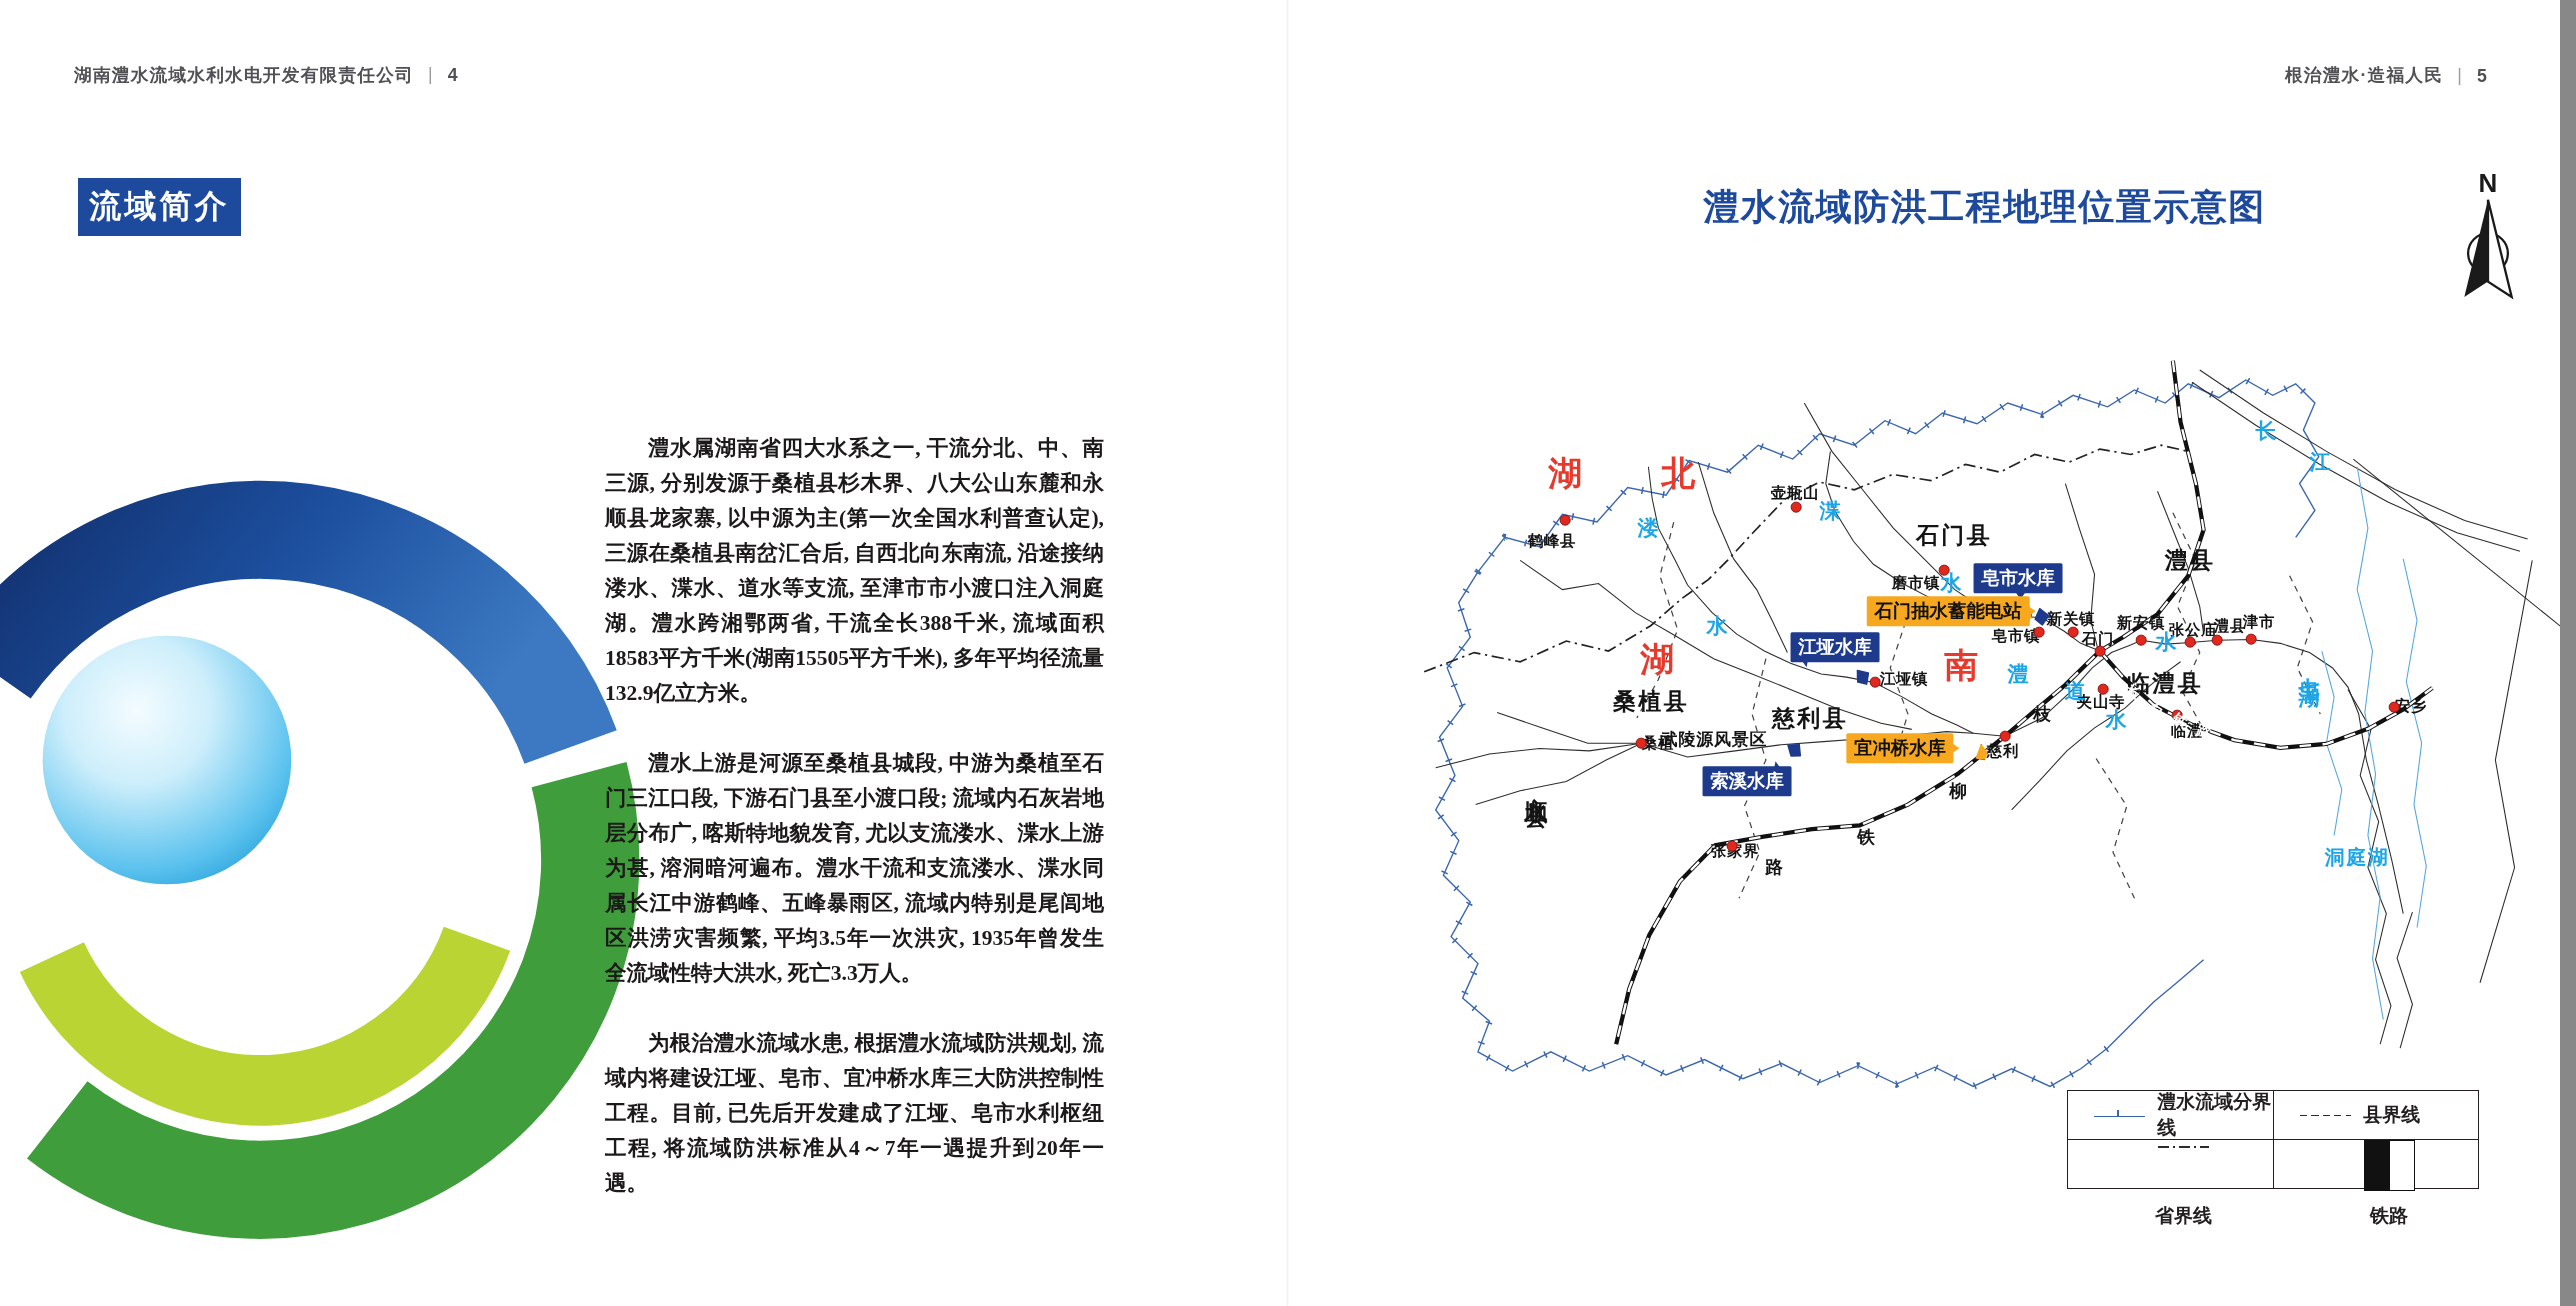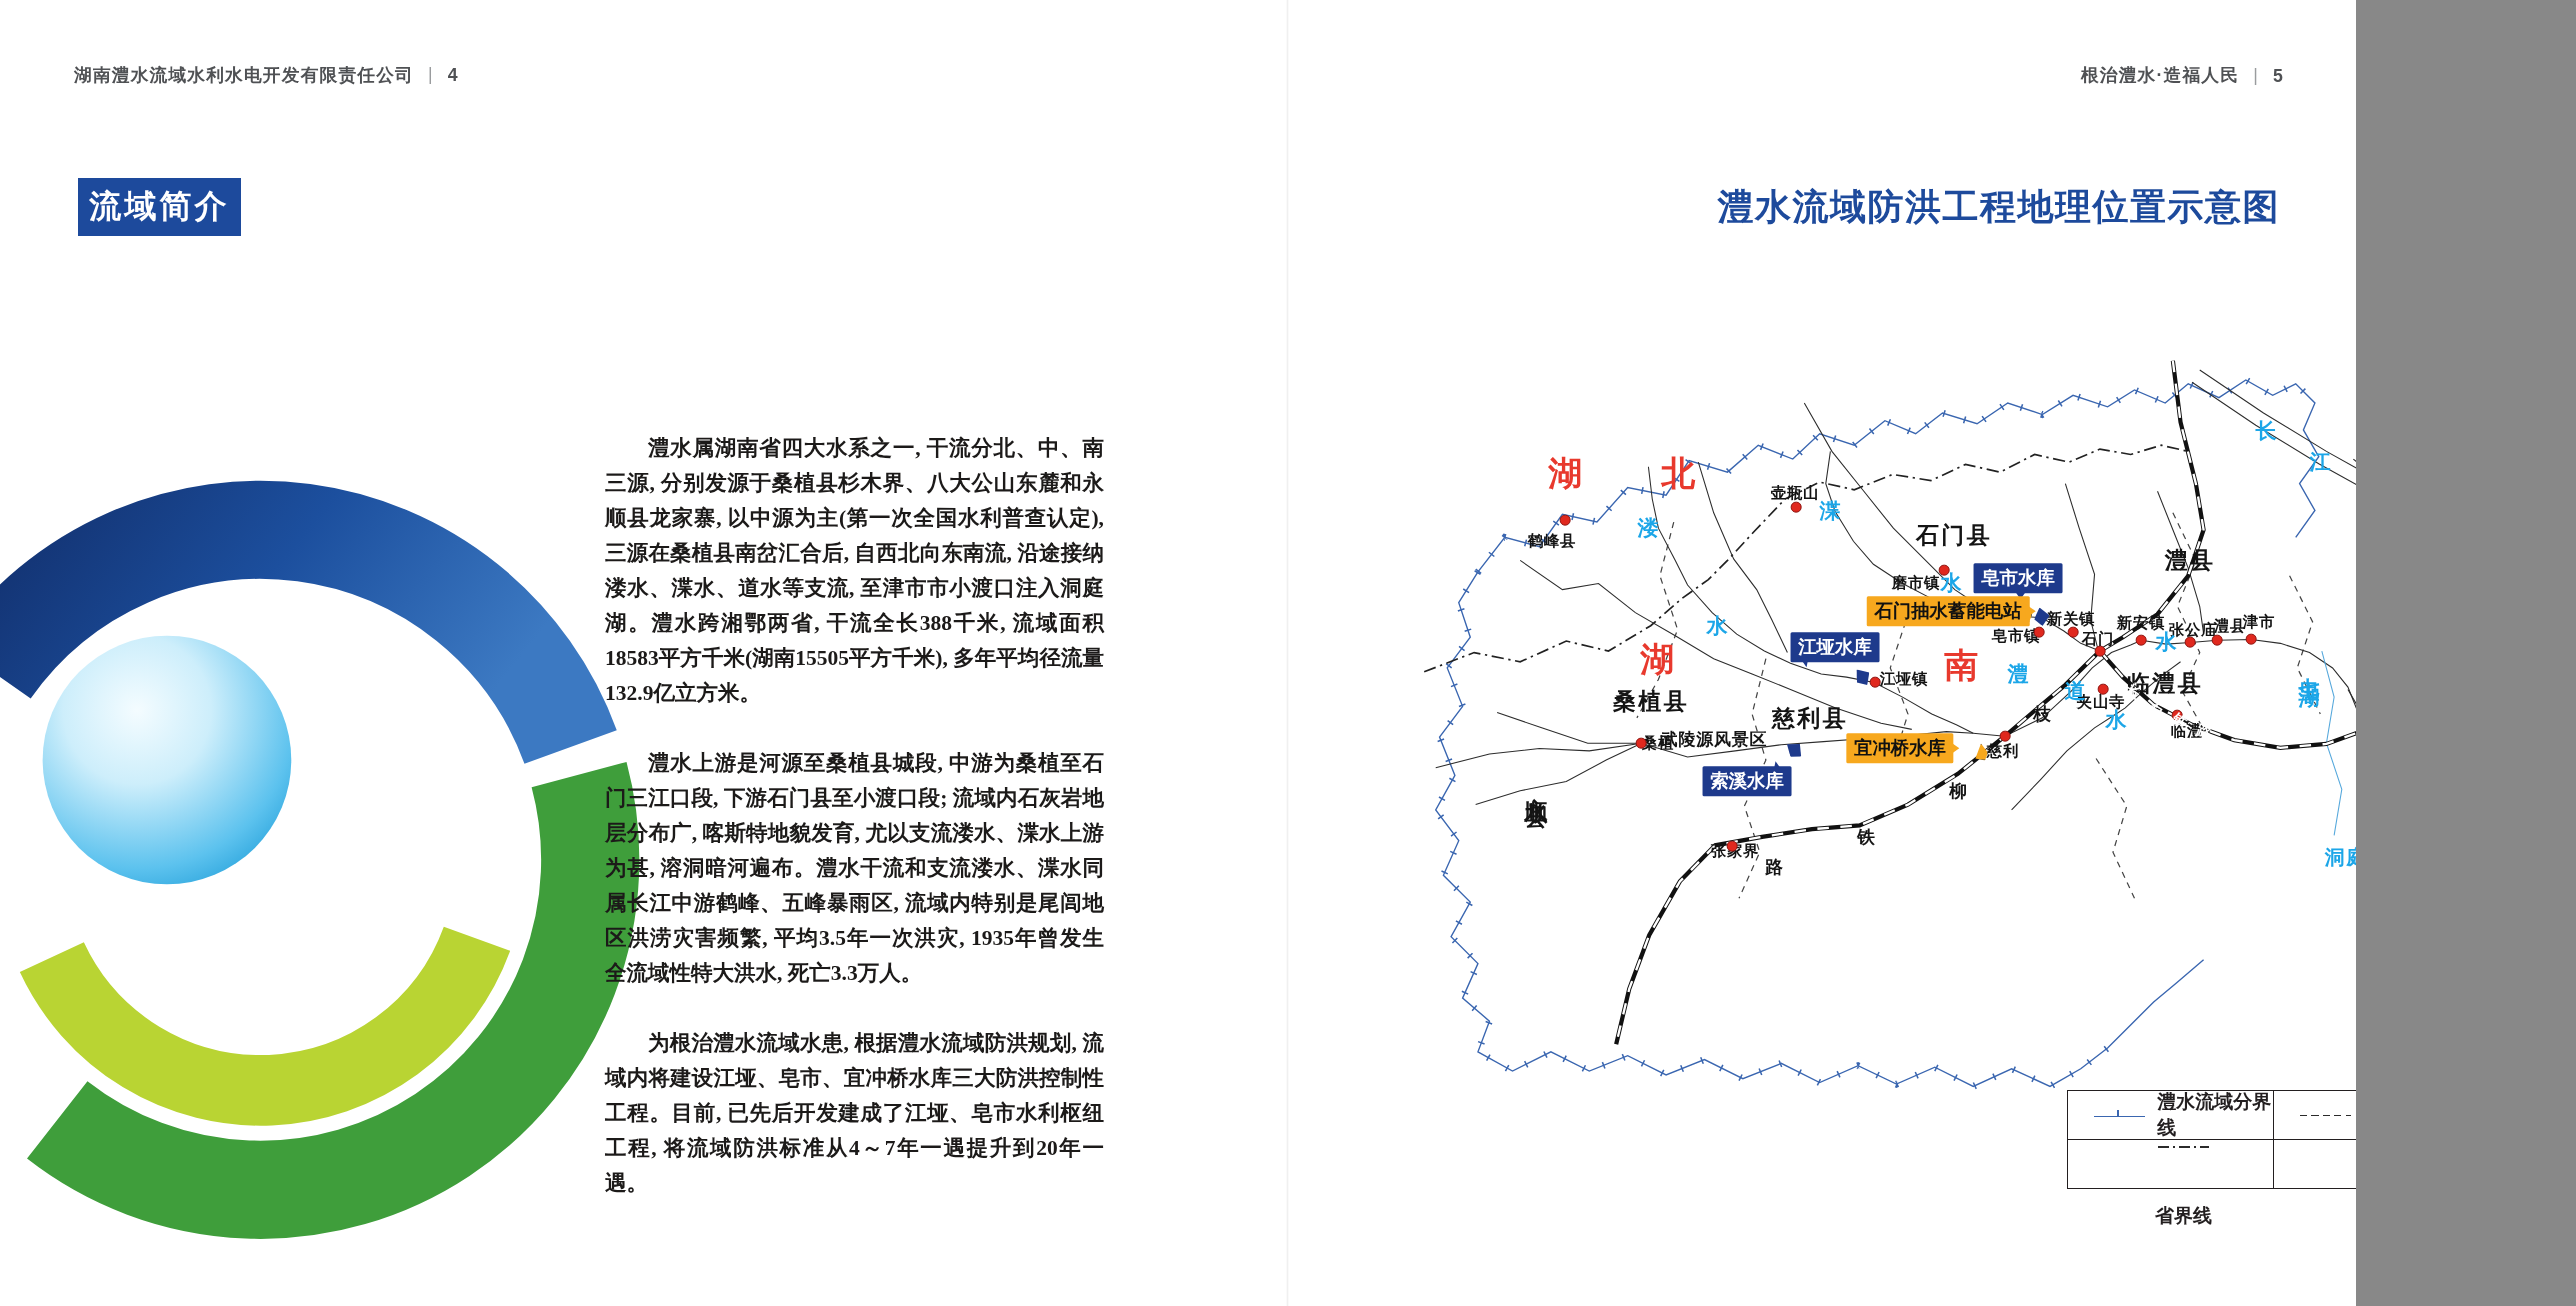--- a/index.html
+++ b/index.html
@@ -1,34 +1,34 @@
 <!DOCTYPE html>
 <html style="font-size:12.3px"><head>
 <meta charset="utf-8">
 <style>
   html,body{margin:0;padding:0;background:#888;}
-  .canvas{position:relative;width:2356px;height:1306px;background:#ffffff;overflow:hidden;
+  .canvas{position:relative;width:2560px;height:1306px;background:#ffffff;overflow:hidden;
           font-family:"Liberation Sans",sans-serif;}
   .fold{position:absolute;left:1286px;top:0;width:3.1px;height:100%;
         background:linear-gradient(90deg,rgba(0,0,0,0),rgba(0,0,0,.06),rgba(0,0,0,0));}
   
   .hdr{position:absolute;top:63px;font-size:17.7px;font-weight:bold;color:#4f5154;letter-spacing:1.2px;display:flex;gap:14px;align-items:center;}
   .hdr-l{left:74px;}
   .hdr-r{right:72px;align-items:flex-end;}
   .hdr .sep{color:#9a9c9e;font-weight:400;transform:translateY(-0.8px);}
   
   .badge{position:absolute;left:78px;top:178px;width:163px;height:58px;background:#1d4a9c;
          display:flex;align-items:center;justify-content:center;}
   .badge span{color:#fff;font-size:32px;font-weight:bold;letter-spacing:3.1px;}
   .bodycol{position:absolute;left:605px;top:419px;width:499px;color:#1c1a19;
            font-family:"Liberation Serif","DejaVu Serif",serif;font-weight:bold;
            font-size:21.5px;line-height:35px;text-align:justify;}
   .bodycol p{margin:12px 0 35px 0;text-indent:2em;}
   
-  .map-title{position:absolute;left:1689px;top:183px;width:591px;text-align:right;
+  .map-title{position:absolute;left:1689px;top:183px;width:591px;text-align:center;
              font-size:36px;font-weight:bold;color:#1d4a9c;letter-spacing:1.5px;}
   .compass{position:absolute;left:2455px;top:170px;width:66px;height:138px;text-align:center;}
   .compass .n{font-size:26px;font-weight:bold;color:#1a1a1a;line-height:1;}
   .map{position:absolute;left:1405px;top:330px;width:1171px;height:768px;}
   .map-svg{position:absolute;left:0;top:0;width:100%;height:100%;}
   .lblayer{position:absolute;left:0;top:0;width:100%;height:100%;}
   .ml{position:absolute;transform:translate(-50%,-50%);white-space:nowrap;font-weight:bold;}
   .prov{font-size:34px;color:#e8392d;letter-spacing:1.5px;}
   .cty{font-size:23px;color:#141414;letter-spacing:2.3px;}
   .vert{writing-mode:vertical-rl;letter-spacing:4.6px;}

